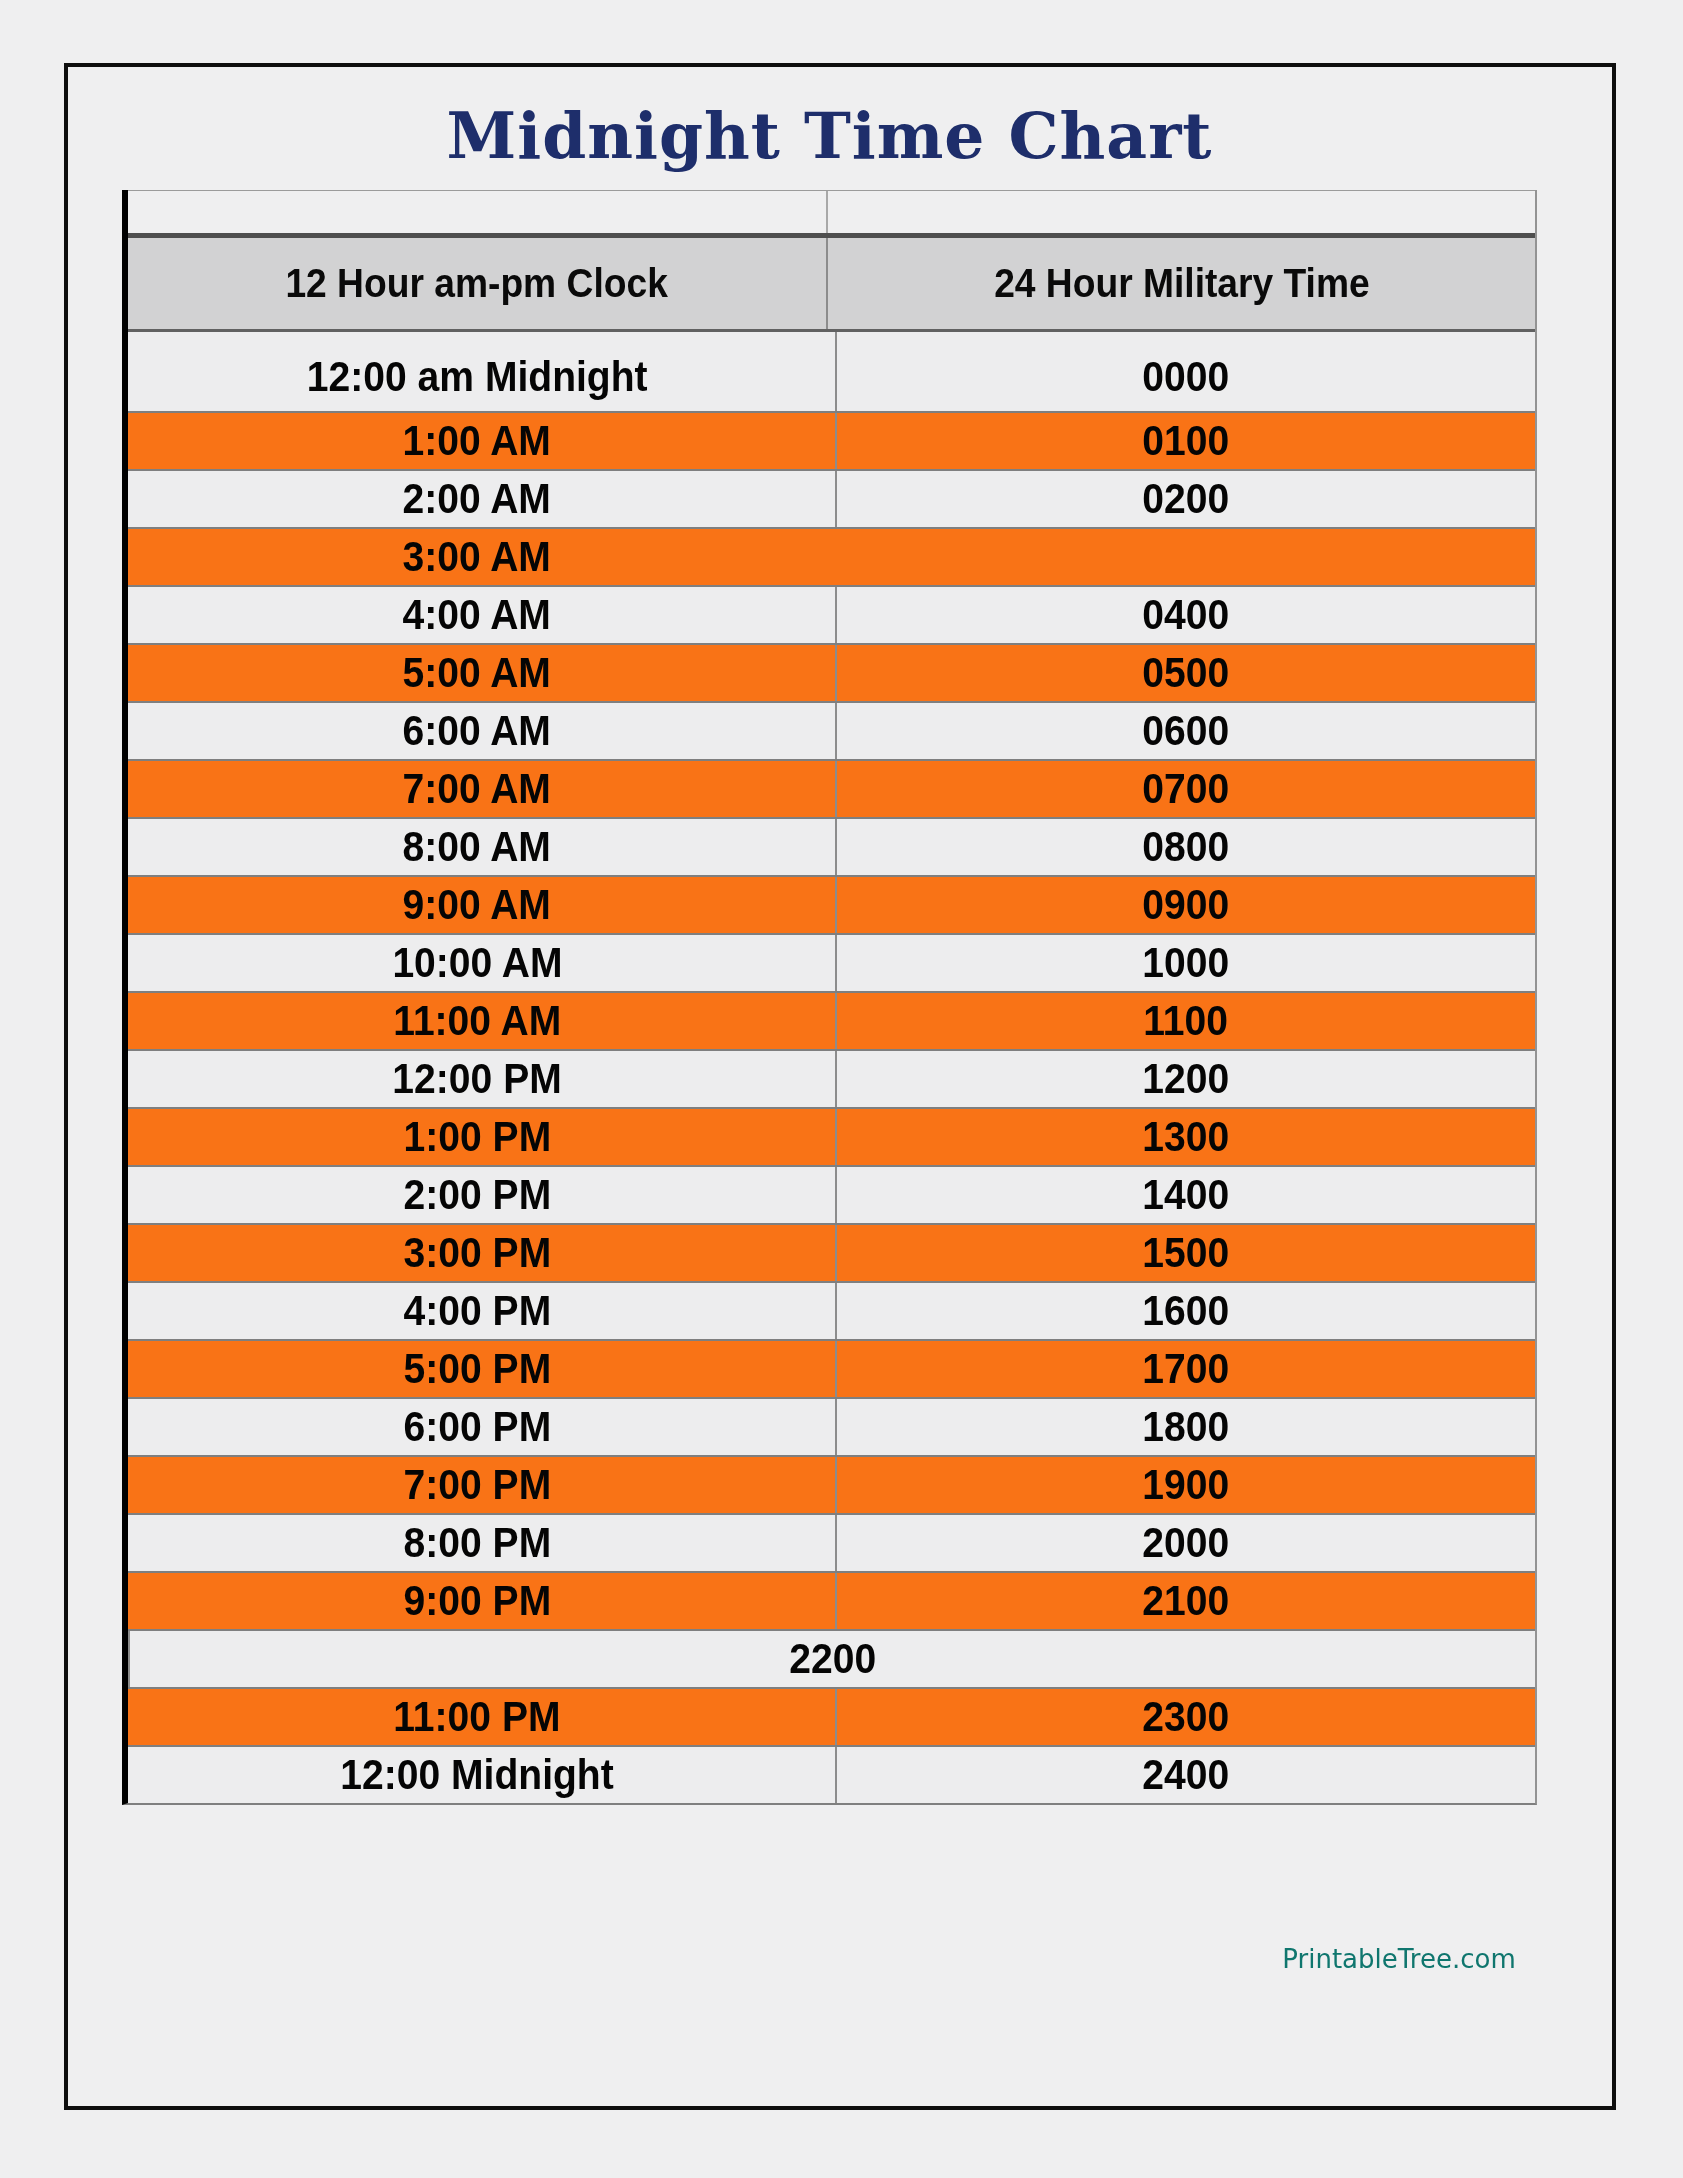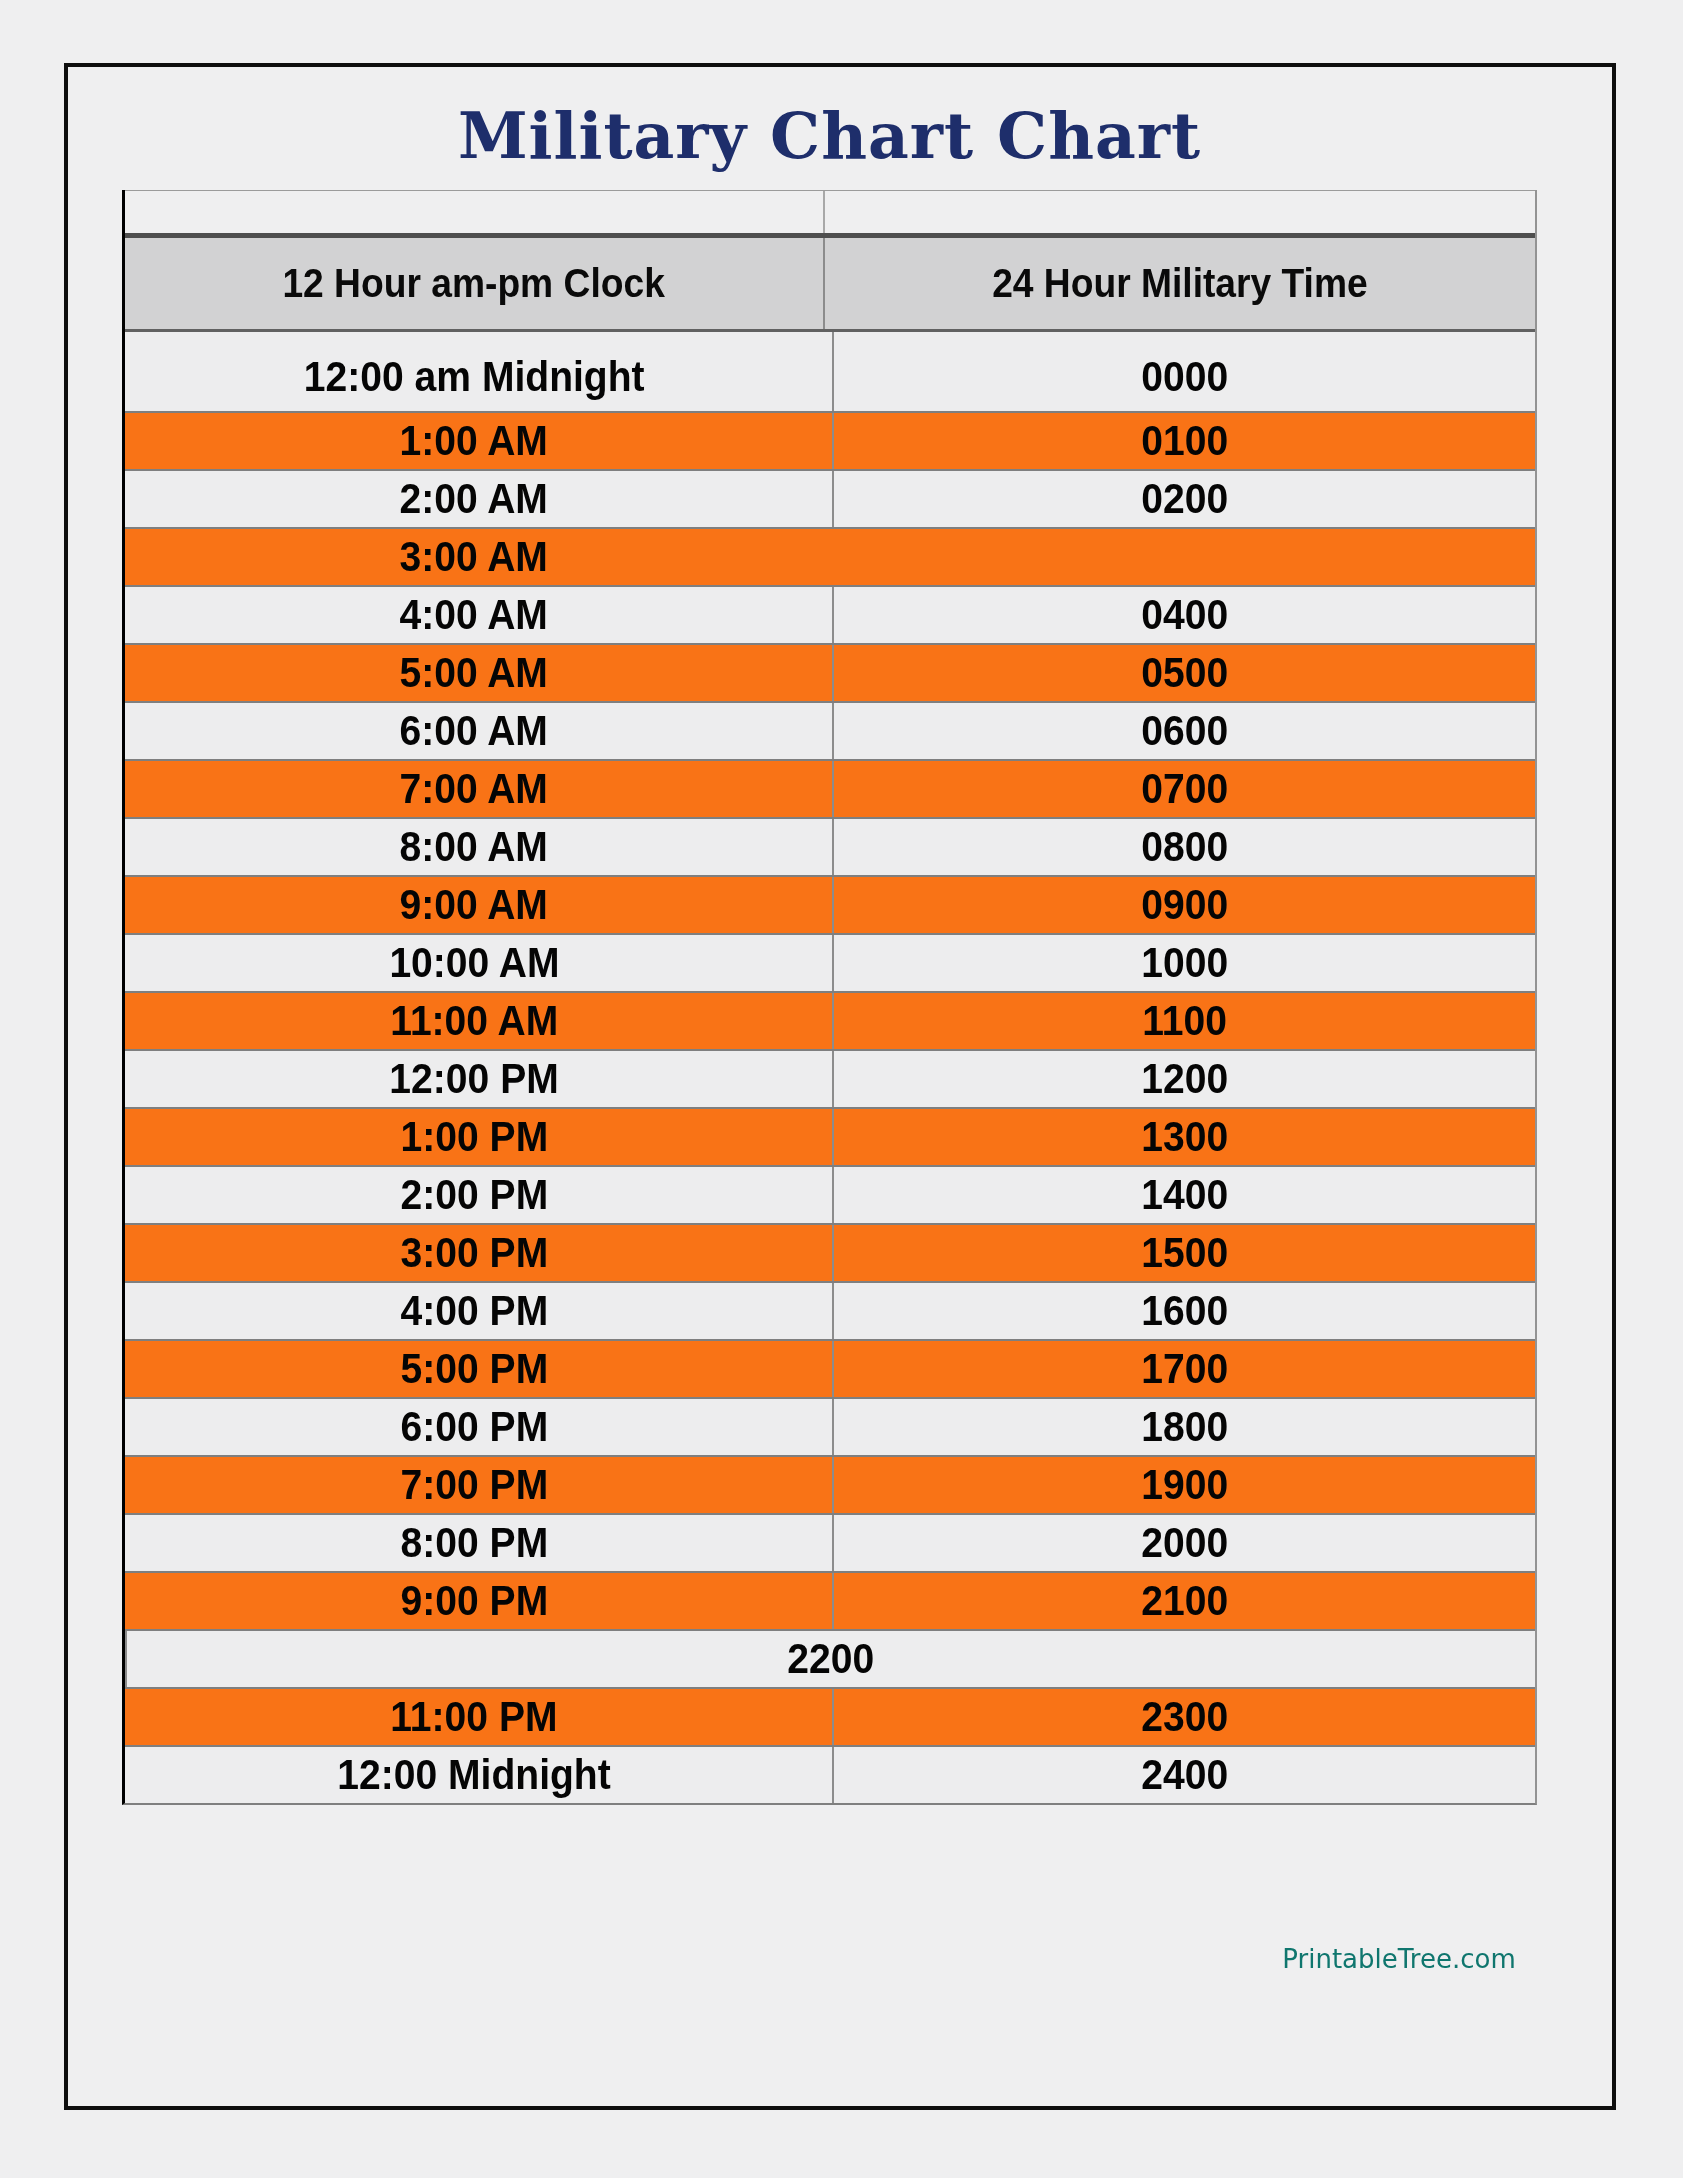--- a/index.html
+++ b/index.html
@@ -26,21 +26,21 @@
     font-weight: bold;
     font-size: 63px;
     line-height: 75px;
     color: #1e2e6b;
     letter-spacing: 1px;
   }
   .conversion-table {
     position: absolute;
     left: 122px; top: 190px;
     width: 1415px;
-    border-left: 3px solid #000000;
+    border-left: 6px solid #000000;
     border-right: 2px solid #939393;
     border-bottom: 2px solid #7f7f7f;
   }
   .trow { display: flex; width: 100%; }
   .c1 { width: 698px; display: flex; align-items: center; justify-content: center; }
   .c2 { flex: 1; border-left: 2px solid #8c8c8c; display: flex; align-items: center; justify-content: center; text-align: right; }
   .spacer-row {
     height: 43px;
     border-top: 1px solid #9b9b9b;
     background: #efeff0;
@@ -82,21 +82,21 @@
     line-height: 34px;
     color: #0f766e;
     white-space: nowrap;
   }
 </style>
 </head>
 <body>
 
 <div class="page-border"></div>
 
-<div class="page-title">Military Chart Chart</div>
+<div class="page-title">Midnight Time Chart</div>
 
 <div class="conversion-table">
   <div class="trow spacer-row">
     <div class="c1"></div>
     <div class="c2"></div>
   </div>
   <div class="thick-sep"></div>
   <div class="trow header-row">
     <div class="c1">
       <span class="condense">12 Hour am-pm Clock</span>

